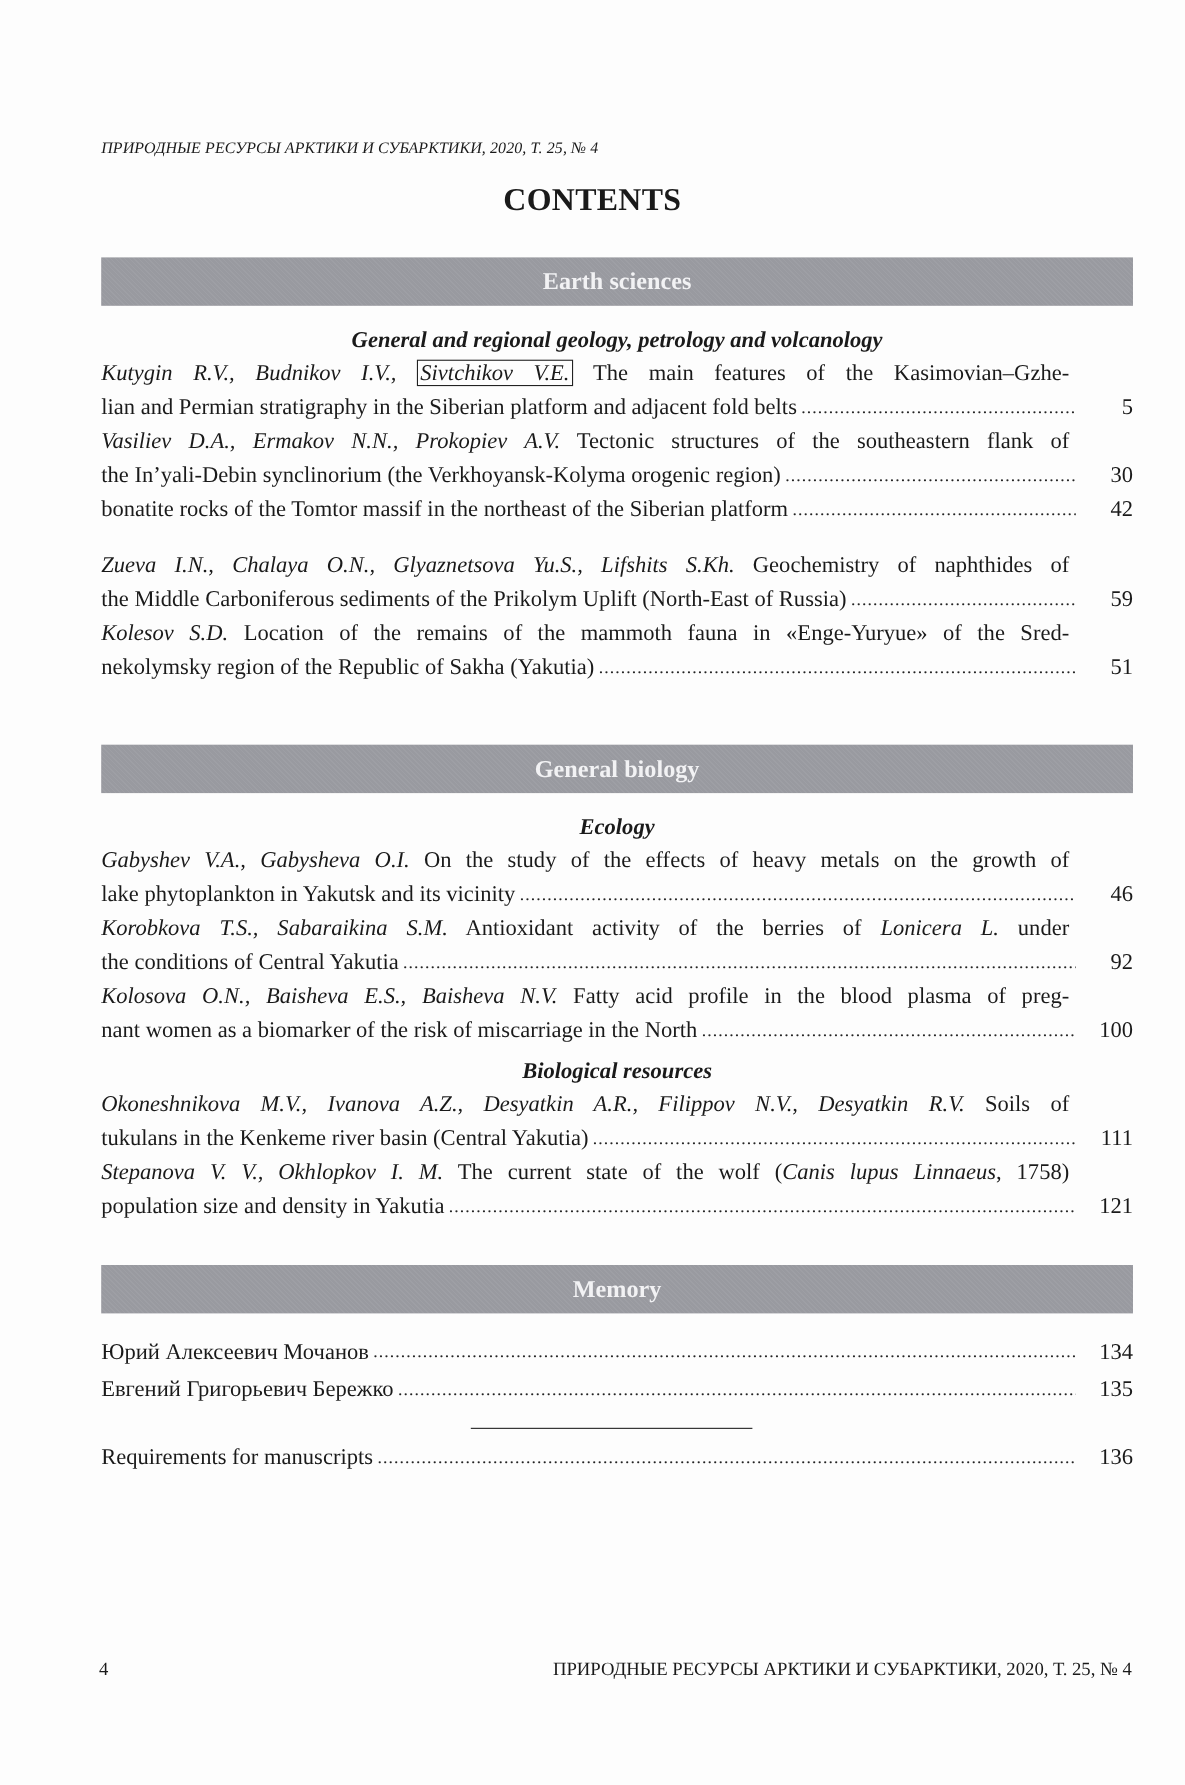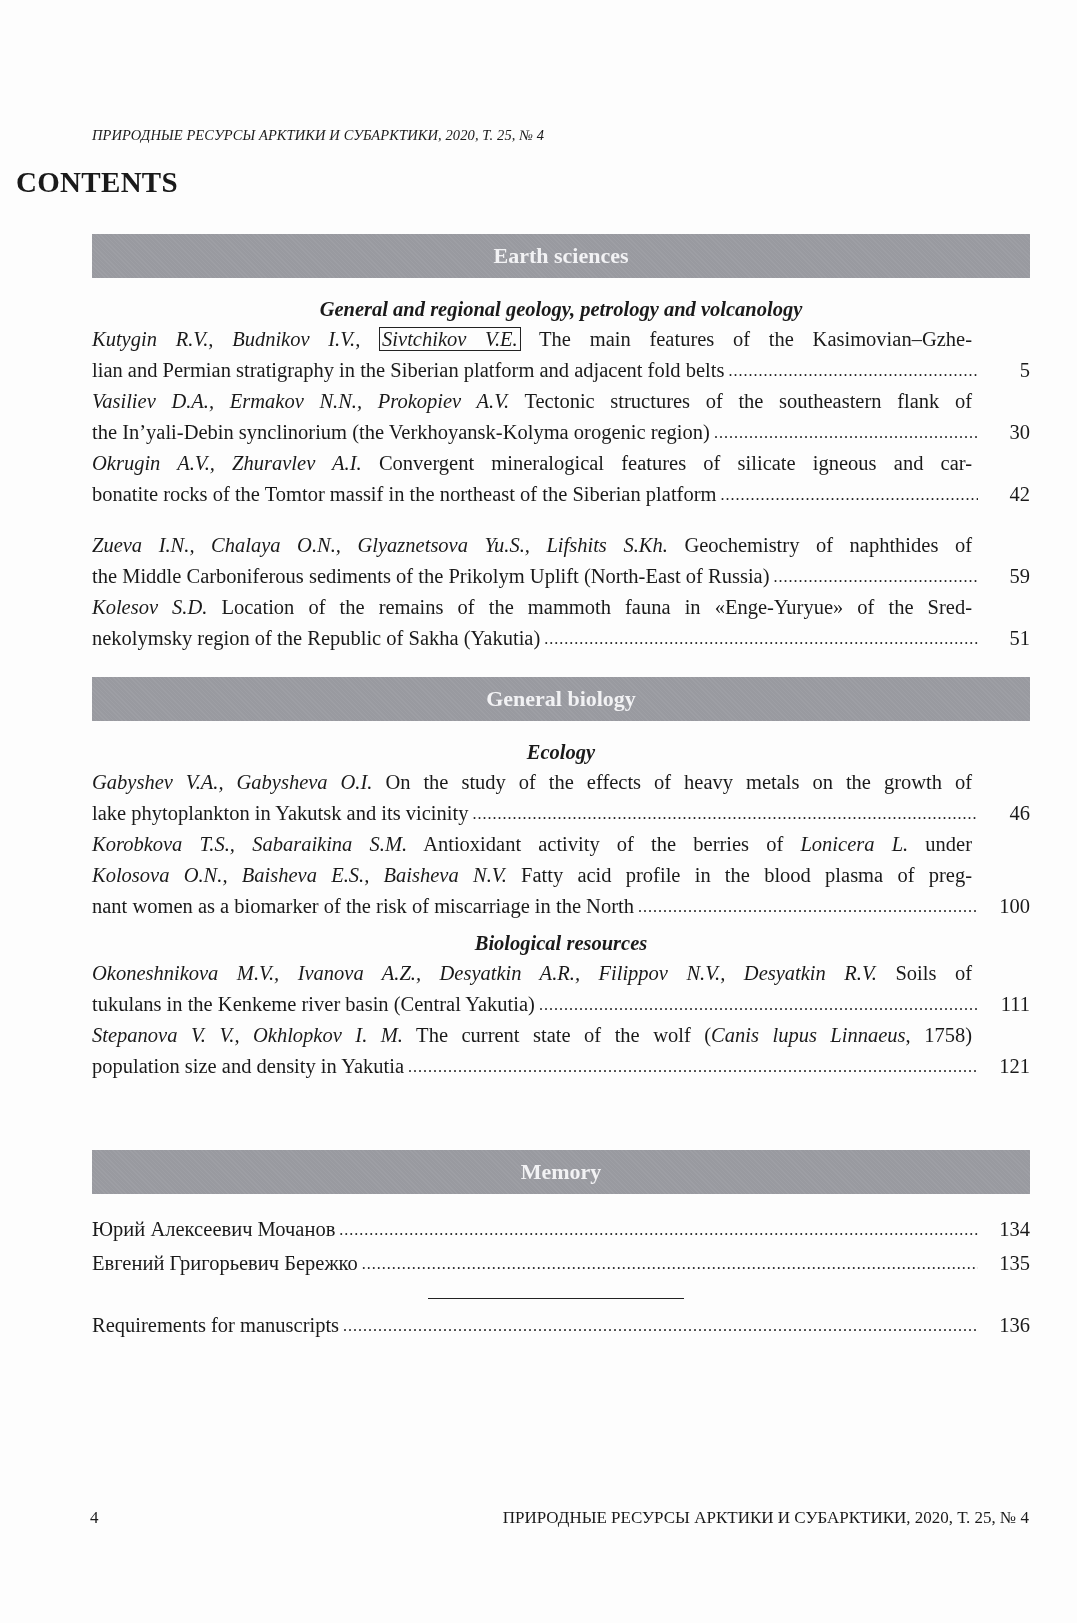--- a/index.html
+++ b/index.html
@@ -4,21 +4,21 @@
 <style>
   html, body { margin:0; padding:0; }
   body {
     width:1077px; height:1623px; background:#fdfdfd; position:relative; overflow:hidden;
     font-family:"Liberation Serif", "DejaVu Serif", serif; color:#1a1a1a;
   }
   .running-head {
     position:absolute; left:92px; top:127px; font-style:italic; font-size:14.5px; letter-spacing:0.1px;
   }
   .contents-title {
-    position:absolute; left:16px; right:0; top:166px; 
+    position:absolute; left:0; right:0; top:166px; text-align:center;
     font-weight:bold; font-size:29px; letter-spacing:0.3px;
   }
   .section {
     position:absolute; left:92px; width:938px;
   }
   .section-bar {
     height:44px; background:#999aa0; color:#f2f2f4; font-weight:bold; font-size:22px;
     display:flex; align-items:center; justify-content:center;
     background-image: repeating-linear-gradient(45deg, rgba(255,255,255,0.05) 0 1px, transparent 1px 3px);
   }
@@ -67,24 +67,20 @@
       <span>Tectonic structures of the southeastern flank of</span>
     </span>
     <div class="entry-line">
       <span>the In’yali-Debin synclinorium (the Verkhoyansk-Kolyma orogenic region)</span>
       <span class="dots"></span>
       <span class="page">30</span>
     </div>
   </div>
 
   <div class="entry">
-    <span class="line" style="display:block; text-align:justify; text-align-last:justify; width:880px;">
-      <span class="authors">Okrugin A.V., Zhuravlev A.I.</span>
-      <span>Convergent mineralogical features of silicate igneous and car-</span>
-    </span>
     <div class="entry-line">
       <span>bonatite rocks of the Tomtor massif in the northeast of the Siberian platform</span>
       <span class="dots"></span>
       <span class="page">42</span>
     </div>
   </div>
 
   <div class="entry">
     <span class="line" style="display:block; text-align:justify; text-align-last:justify; width:880px;margin-top:20px;">
       <span class="authors">Zueva I.N., Chalaya O.N., Glyaznetsova Yu.S., Lifshits S.Kh.</span>
@@ -126,20 +122,25 @@
     </div>
   </div>
 
   <div class="entry">
     <span class="line" style="display:block; text-align:justify; text-align-last:justify; width:880px;">
       <span class="authors">Korobkova T.S., Sabaraikina S.M.</span>
       <span>Antioxidant activity of the berries of</span>
       <span class="it">Lonicera L.</span>
       <span>under</span>
     </span>
+    <div class="entry-line">
+      <span>the conditions of Central Yakutia</span>
+      <span class="dots"></span>
+      <span class="page">92</span>
+    </div>
   </div>
 
   <div class="entry">
     <span class="line" style="display:block; text-align:justify; text-align-last:justify; width:880px;">
       <span class="authors">Kolosova O.N., Baisheva E.S., Baisheva N.V.</span>
       <span>Fatty acid profile in the blood plasma of preg-</span>
     </span>
     <div class="entry-line">
       <span>nant women as a biomarker of the risk of miscarriage in the North</span>
       <span class="dots"></span>

